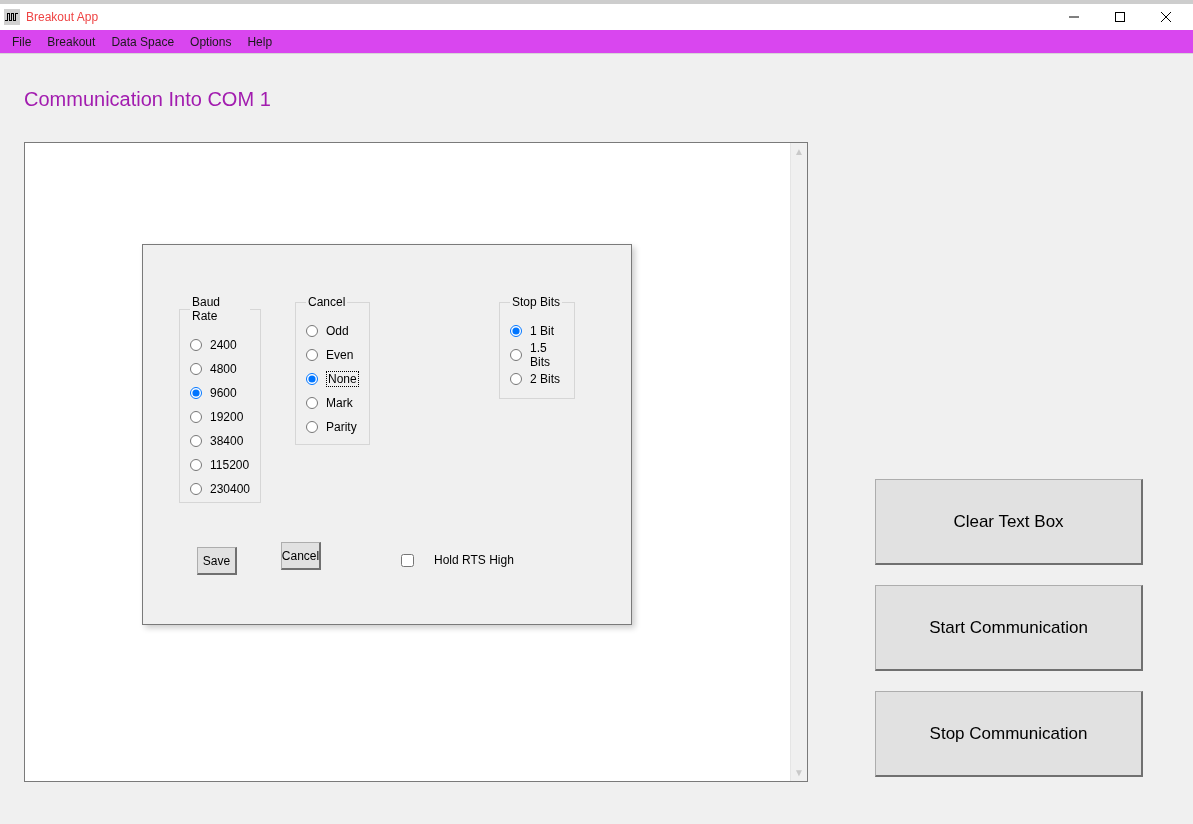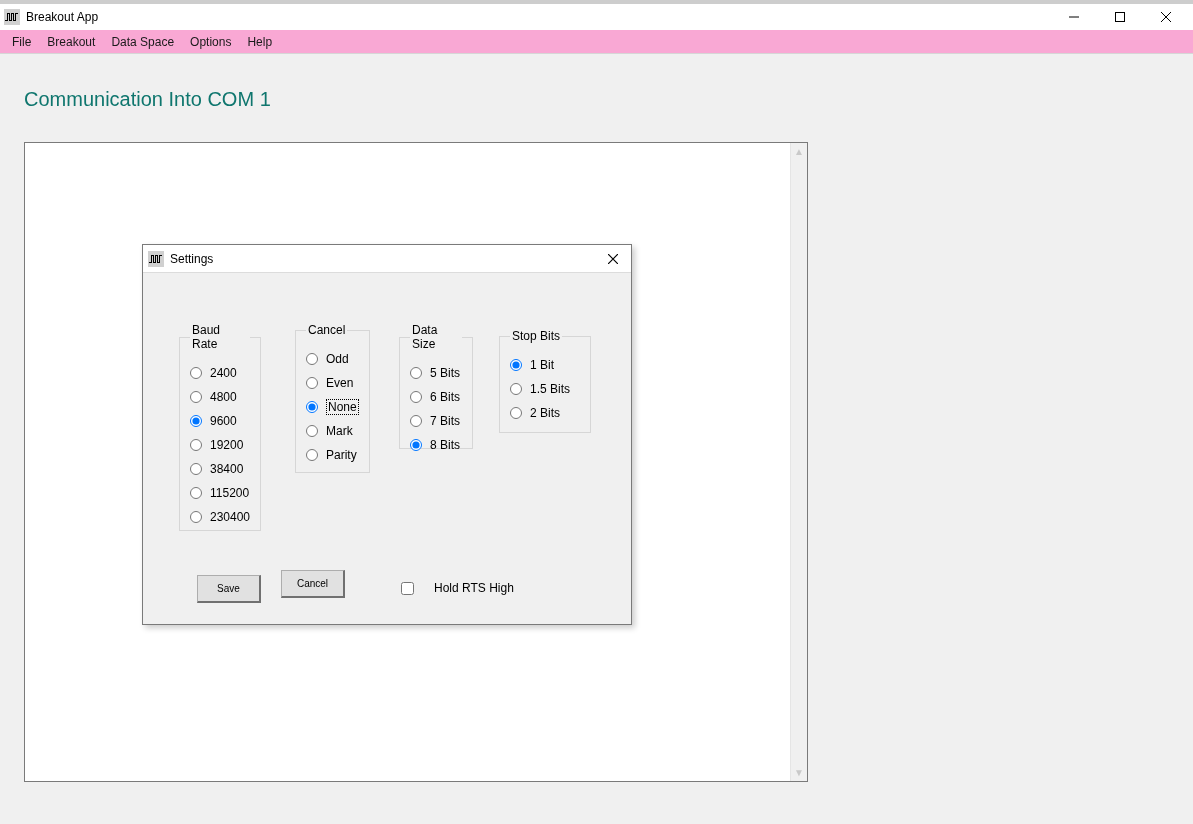--- a/index.html
+++ b/index.html
@@ -15,21 +15,21 @@
   }
 
   
   .titlebar {
     height: 30px;
     background: #ffffff;
     border-top: 4px solid #cdcdcd;
     display: flex;
     align-items: center;
     padding: 0 4px;
-    color: #000000;
+    color: #ef4444;
   }
   .titlebar .app-icon {
     width: 16px; height: 16px;
     margin-right: 6px;
   }
   .titlebar .app-title { font-size: 12px; }
   .titlebar .window-controls {
     margin-left: auto;
     display: flex;
     gap: 0;
@@ -37,21 +37,21 @@
   .win-btn {
     width: 46px; height: 26px;
     display: flex; align-items: center; justify-content: center;
     color: #555;
   }
   .win-btn svg { width: 10px; height: 10px; }
 
   
   .menubar {
     height: 24px;
-    background: #f9a8d4;
+    background: #d946ef;
     border-bottom: 1px solid #d6d6d6;
     display: flex;
     align-items: stretch;
     padding: 0 4px;
   }
   .menu-item {
     padding: 4px 8px;
     font-size: 12px;
     color: #1a1a1a;
     display: flex;
@@ -62,21 +62,21 @@
   
   .content {
     position: absolute;
     left: 0; right: 0; top: 54px; bottom: 0;
     background: #f0f0f0;
     padding: 20px 24px;
   }
   .page-title {
     font-size: 20px;
     font-weight: normal;
-    color: #0f766e;
+    color: #a21caf;
     margin: 14px 0 12px 0;
   }
   .textbox-area {
     position: absolute;
     left: 24px;
     top: 88px;
     width: 784px;
     height: 640px;
     background: #ffffff;
     border: 1px solid #7a7a7a;
@@ -185,38 +185,38 @@
     align-items: center;
     gap: 20px;
     font-size: 12px;
   }
   .check-row input[type="checkbox"] {
     width: 13px; height: 13px;
     margin: 0;
   }
 
   .small-button {
-    width: 64px;
+    width: 40px;
     height: 28px;
     background: #e1e1e1;
     border: 1px solid #adadad;
     border-right: 2px solid #707070;
     border-bottom: 2px solid #707070;
     display: flex;
     align-items: center;
     justify-content: center;
-    font-size: 10px;
+    font-size: 12px;
     color: #000;
   }
 
   
   .grp-baud    { left: 36px;  top: 50px;  width: 78px;  height: 208px; }
   .grp-parity  { left: 152px; top: 50px;  width: 74px;  height: 150px; }
   .grp-data    { left: 256px; top: 50px;  width: 74px;  height: 126px; }
-  .grp-stop    { left: 356px; top: 56px;  width: 92px;  height: 104px; }
+  .grp-stop    { left: 356px; top: 50px;  width: 76px;  height: 104px; }
 
   .btn-save   { position: absolute; left: 54px;  top: 302px; }
   .btn-cancel { position: absolute; left: 138px; top: 297px; }
   .chk-rts    { position: absolute; left: 258px; top: 308px; }
 
   
   .sigicon {
     display: inline-block;
     width: 16px; height: 16px;
     background: #d0d0d0;
@@ -277,32 +277,34 @@
 <div class="content">
   <div class="page-title">Communication Into COM 1</div>
 
   <div class="textbox-area">
     <div class="scrollbar-v">
       <div class="scroll-arrow top">▲</div>
       <div class="scroll-arrow bottom">▼</div>
     </div>
   </div>
 
+  <div class="side-buttons">
+    <div class="big-button">
+      <span>Clear Text Box</span>
+    </div>
+    <div class="big-button">
+      <span>Start Communication</span>
+    </div>
+    <div class="big-button">
+      <span>Stop Communication</span>
+    </div>
+  </div>
 </div>
 
 <div class="settings-dialog">
-  <div class="settings-titlebar">
-    <span class="sigicon app-icon"></span>
-    <span class="settings-title">Settings</span>
-    <div class="settings-close">
-      <svg viewBox="0 0 10 10">
-          <path d="M0 0 L10 10 M10 0 L0 10" stroke="#000" stroke-width="1.2"></path>
-        </svg>
-    </div>
-  </div>
 
   <div class="settings-body">
 
     <fieldset class="group grp-baud">
       <legend>Baud Rate</legend>
       <label class="radio-row">
           <input type="radio" name="baud" style="">
           <span>2400</span>
         </label>
       <label class="radio-row">
@@ -348,39 +350,20 @@
       <label class="radio-row">
           <input type="radio" name="parity" style="">
           <span>Mark</span>
         </label>
       <label class="radio-row">
           <input type="radio" name="parity" style="">
           <span>Parity</span>
         </label>
     </fieldset>
 
-    <fieldset class="group grp-data">
-      <legend>Data Size</legend>
-      <label class="radio-row">
-          <input type="radio" name="dsize" style="">
-          <span>5 Bits</span>
-        </label>
-      <label class="radio-row">
-          <input type="radio" name="dsize" style="">
-          <span>6 Bits</span>
-        </label>
-      <label class="radio-row">
-          <input type="radio" name="dsize" style="">
-          <span>7 Bits</span>
-        </label>
-      <label class="radio-row">
-          <input type="radio" name="dsize" checked="" style="">
-          <span>8 Bits</span>
-        </label>
-    </fieldset>
 
     <fieldset class="group grp-stop">
       <legend>Stop Bits</legend>
       <label class="radio-row">
           <input type="radio" name="stop" checked="" style="">
           <span>1 Bit</span>
         </label>
       <label class="radio-row">
           <input type="radio" name="stop" style="">
           <span>1.5 Bits</span>

